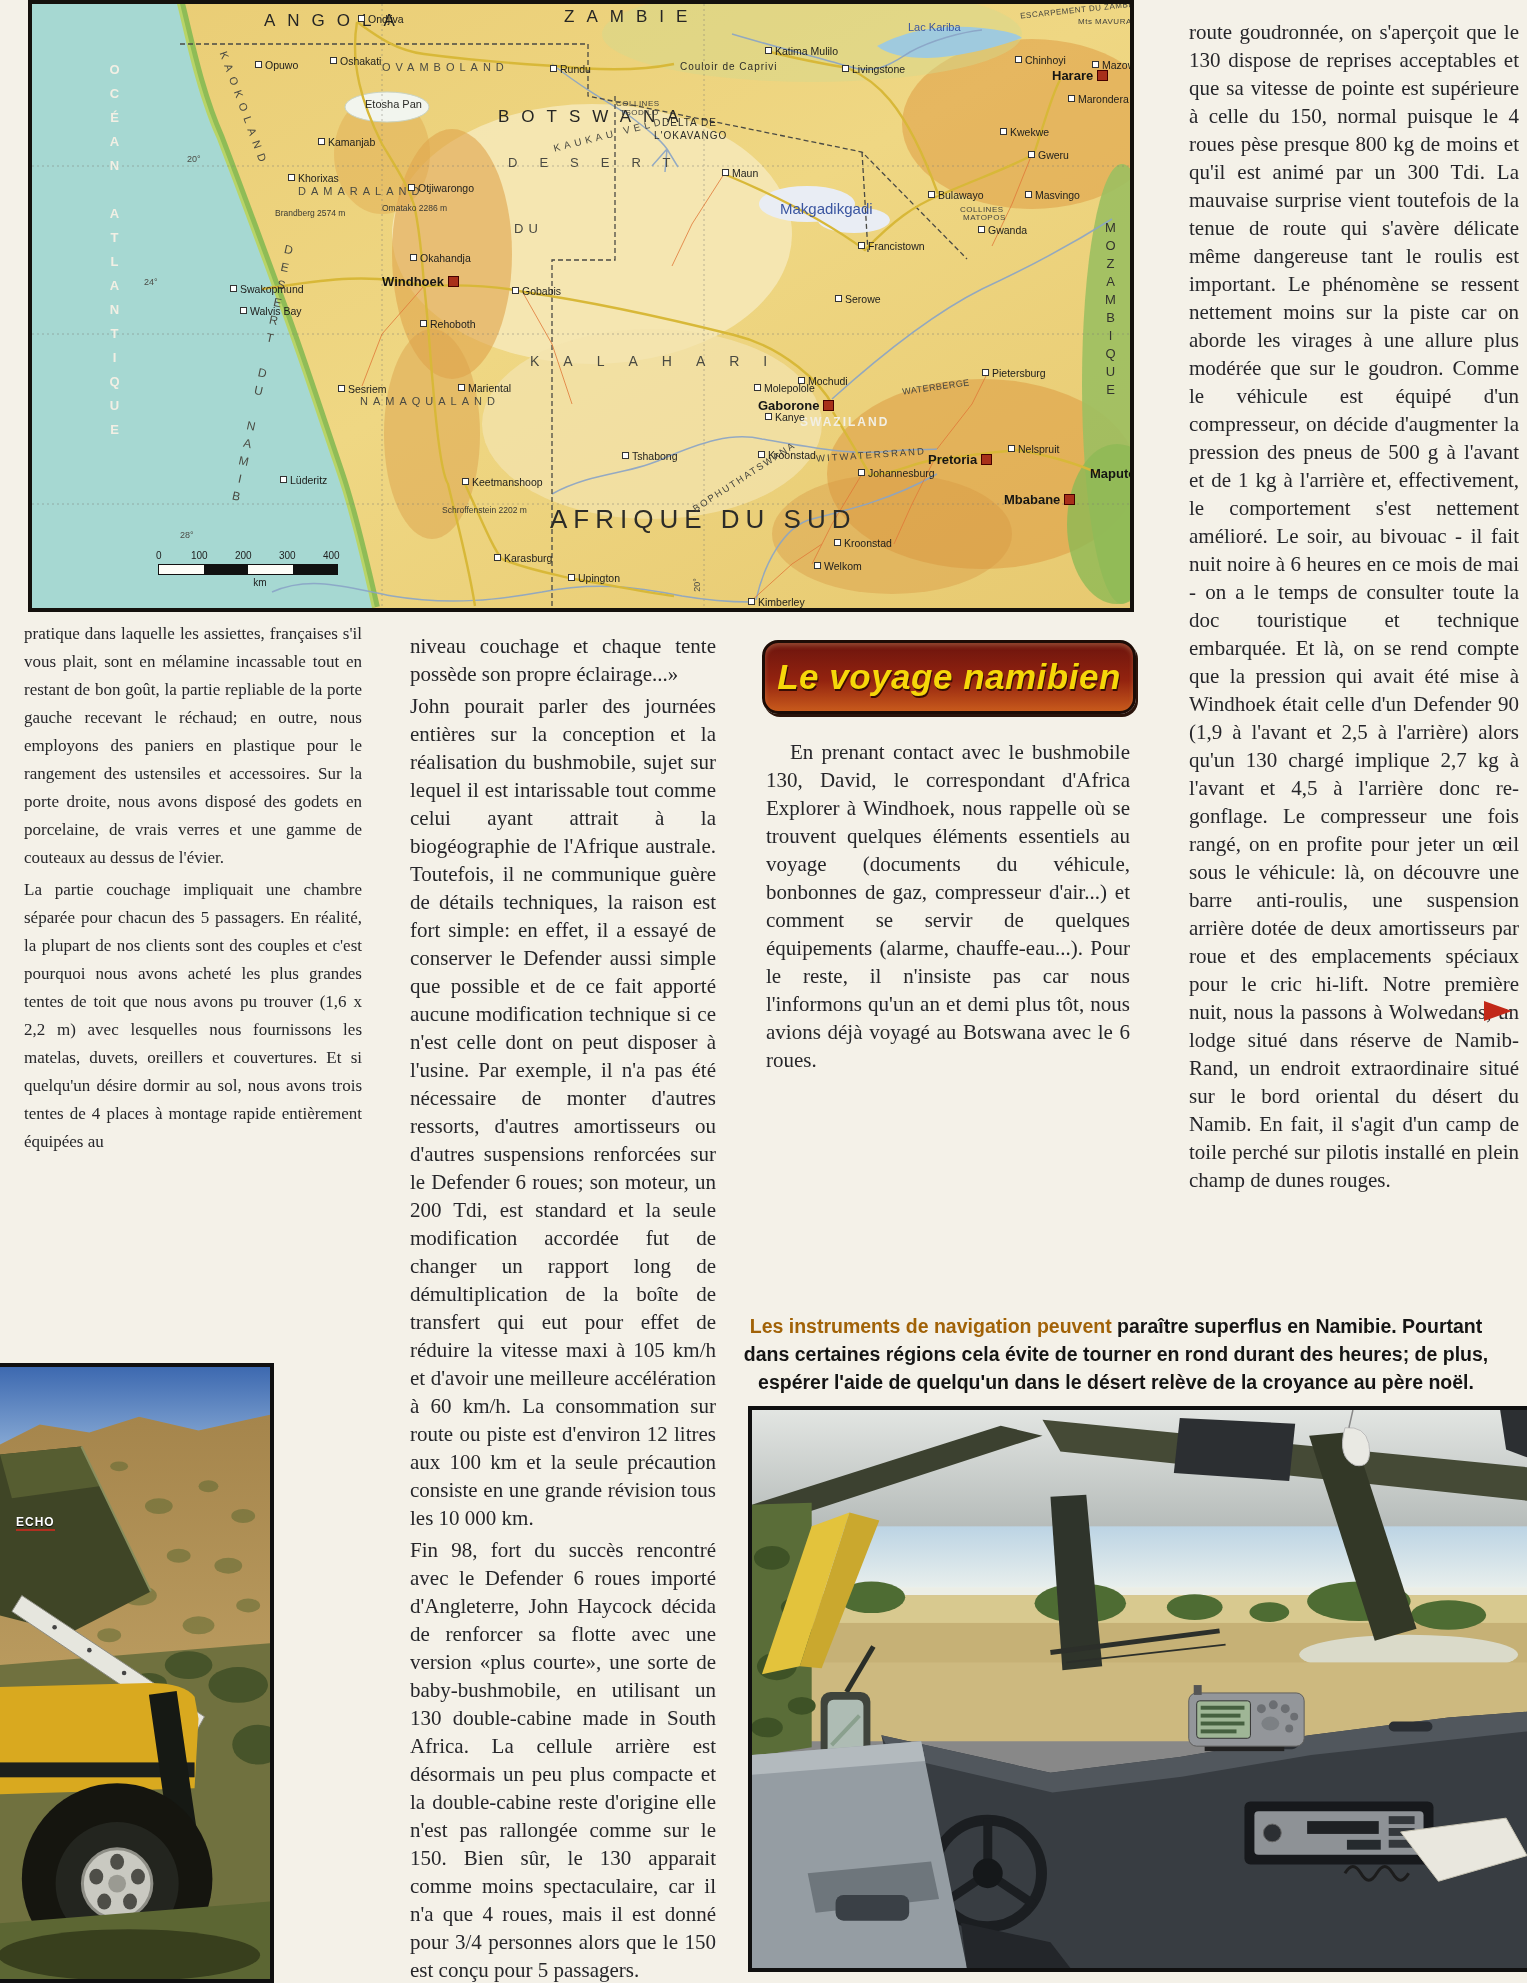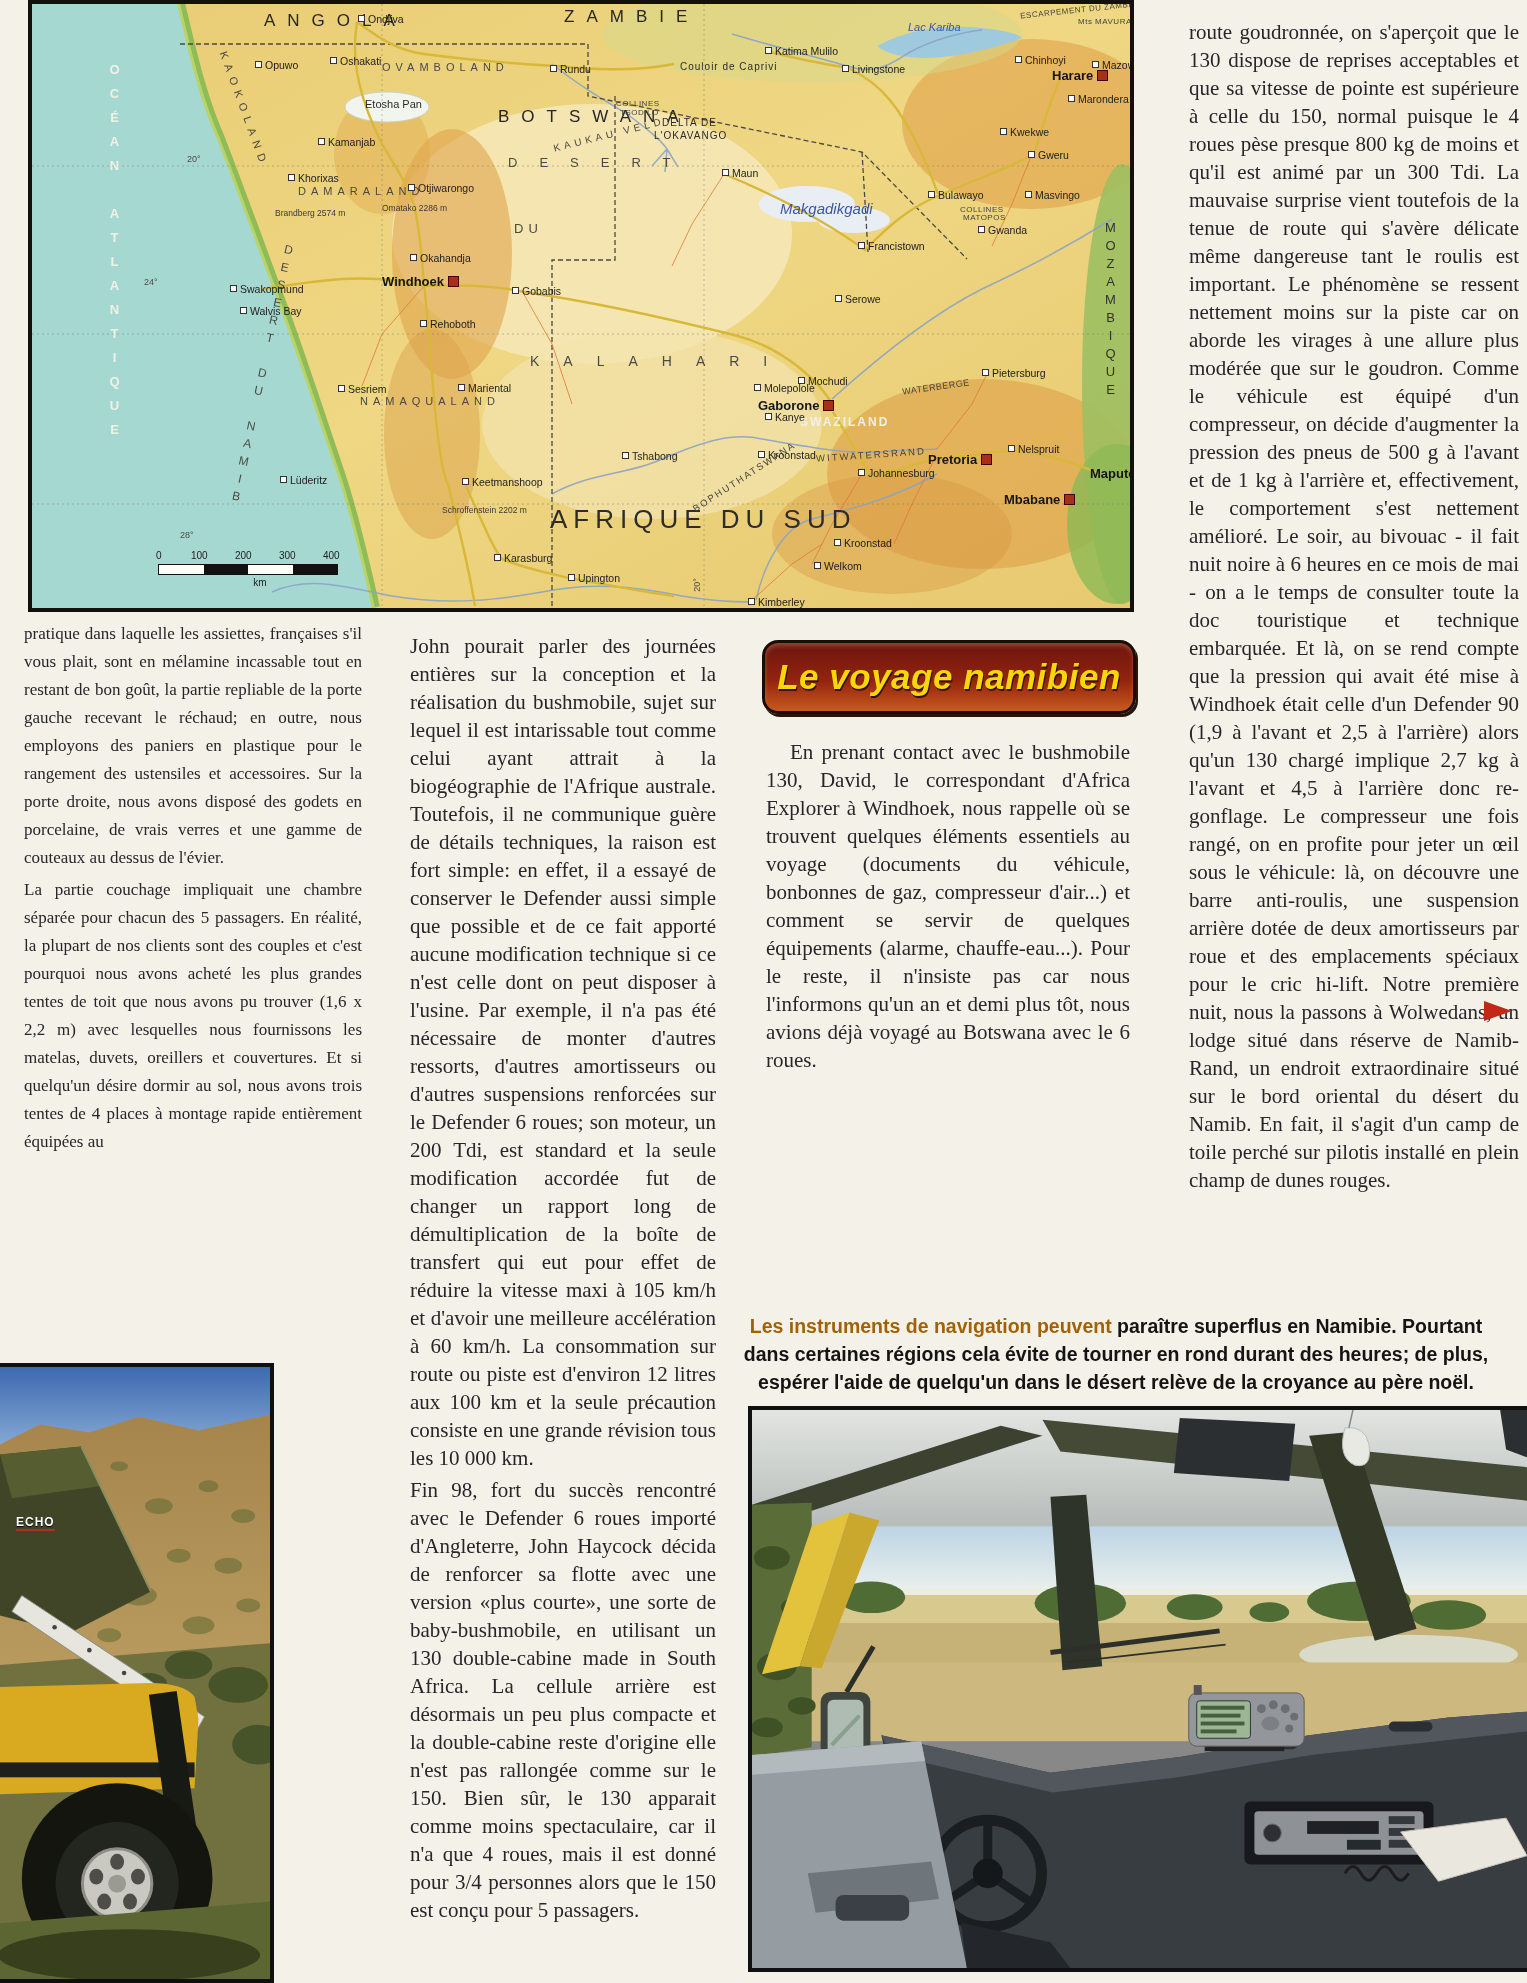--- a/index.html
+++ b/index.html
@@ -8,21 +8,21 @@
   
   .map{position:absolute;left:28px;top:0;width:1106px;height:612px;border:4px solid #14110d;
        box-sizing:border-box;overflow:hidden;background:#ecd07a;}
   .map svg{position:absolute;left:0;top:0;width:100%;height:100%;}
   .ml{position:absolute;font-family:"Liberation Sans",sans-serif;color:#2c2c28;white-space:nowrap;line-height:1;}
   .country{font-size:17px;letter-spacing:12px;color:#262624;}
   .big{font-size:26px;letter-spacing:6px;}
   .region{font-size:11px;letter-spacing:5px;color:#4a4a42;}
   .small{font-size:10px;letter-spacing:1px;}
   .tiny{font-size:8px;letter-spacing:.5px;color:#44443e;}
-  .blue{color:#3a55a0;font-style:italic;}
+  .blue{color:#3a55a0;}
   .white{color:#f2efe4;font-weight:bold;}
   .vert{writing-mode:vertical-rl;text-orientation:upright;}
   .ct{position:absolute;font-family:"Liberation Sans",sans-serif;font-size:10.5px;color:#1d1d1b;white-space:nowrap;line-height:1;}
   .ct::before{content:"";display:inline-block;width:5px;height:5px;background:#fff;border:1px solid #333;margin-right:3px;vertical-align:1px;}
   .cc{position:absolute;font-family:"Liberation Sans",sans-serif;font-size:13px;font-weight:bold;color:#151513;white-space:nowrap;line-height:1;}
   .cc::after{content:"";display:inline-block;width:9px;height:9px;background:#a8301a;border:1px solid #400;margin-left:4px;vertical-align:-1px;}
   .mtn{position:absolute;font-family:"Liberation Sans",sans-serif;font-size:8.5px;color:#3a3a34;white-space:nowrap;}
   .geo{position:absolute;font-family:"Liberation Sans",sans-serif;font-size:9px;color:#4c4c46;}
   .scalebar{position:absolute;left:120px;top:546px;width:210px;font-family:"Liberation Sans",sans-serif;color:#222;}
   .scalebar .nums{position:relative;height:11px;font-size:10px;}
@@ -243,20 +243,21 @@
       <div class="kmu">km</div>
     </div>
   </div>
 
   <div class="col c1">
     <p>pratique dans laquelle les assiettes, françaises s'il vous plait, sont en mélamine incassable tout en restant de bon goût, la partie repliable de la porte gauche recevant le réchaud; en outre, nous employons des paniers en plastique pour le rangement des ustensiles et accessoires. Sur la porte droite, nous avons disposé des godets en porcelaine, de vrais verres et une gamme de couteaux au dessus de l'évier.</p>
     <p>La partie couchage impliquait une chambre séparée pour chacun des 5 passagers. En réalité, la plupart de nos clients sont des couples et c'est pourquoi nous avons acheté les plus grandes tentes de toit que nous avons pu trouver (1,6 x 2,2 m) avec lesquelles nous fournissons les matelas, duvets, oreillers et couvertures. Et si quelqu'un désire dormir au sol, nous avons trois tentes de 4 places à montage rapide entièrement équipées au</p>
   </div>
 
   <div class="col c2">
+    <p>niveau couchage et chaque tente possède son propre éclairage...»</p>
     <p>John pourait parler des journées entières sur la conception et la réalisation du bushmobile, sujet sur lequel il est intarissable tout comme celui ayant attrait à la biogéographie de l'Afrique australe. Toutefois, il ne communique guère de détails techniques, la raison est fort simple: en effet, il a essayé de conserver le Defender aussi simple que possible et de ce fait apporté aucune modification technique si ce n'est celle dont on peut disposer à l'usine. Par exemple, il n'a pas été nécessaire de monter d'autres ressorts, d'autres amortisseurs ou d'autres suspensions renforcées sur le Defender 6 roues; son moteur, un 200 Tdi, est standard et la seule modification accordée fut de changer un rapport long de démultiplication de la boîte de transfert qui eut pour effet de réduire la vitesse maxi à 105 km/h et d'avoir une meilleure accélération à 60 km/h. La consommation sur route ou piste est d'environ 12 litres aux 100 km et la seule précaution consiste en une grande révision tous les 10 000 km.</p>
     <p>Fin 98, fort du succès rencontré avec le Defender 6 roues importé d'Angleterre, John Haycock décida de renforcer sa flotte avec une version «plus courte», une sorte de baby-bushmobile, en utilisant un 130 double-cabine made in South Africa. La cellule arrière est désormais un peu plus compacte et la double-cabine reste d'origine elle n'est pas rallongée comme sur le 150. Bien sûr, le 130 apparait comme moins spectaculaire, car il n'a que 4 roues, mais il est donné pour 3/4 personnes alors que le 150 est conçu pour 5 passagers.</p>
   </div>
 
   <div class="voyagebox">
     <span>Le voyage namibien</span>
   </div>
 
   <div class="col c3">
     <p>En prenant contact avec le bushmobile 130, David, le correspondant d'Africa Explorer à Windhoek, nous rappelle où se trouvent quelques éléments essentiels au voyage (documents du véhicule, bonbonnes de gaz, compresseur d'air...) et comment se servir de quelques équipements (alarme, chauffe-eau...). Pour le reste, il n'insiste pas car nous l'informons qu'un an et demi plus tôt, nous avions déjà voyagé au Botswana avec le 6 roues.</p>

